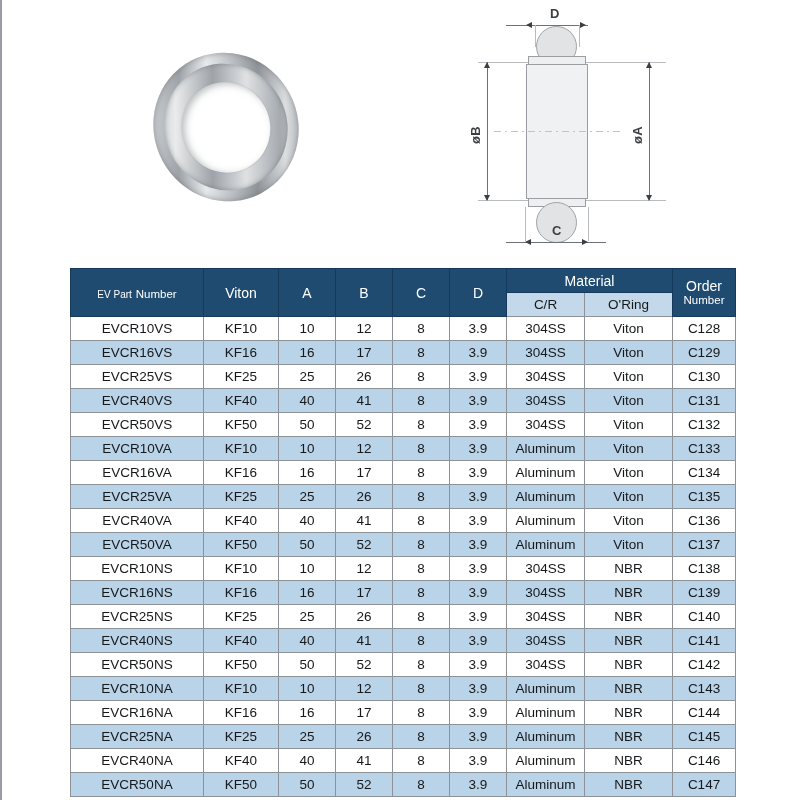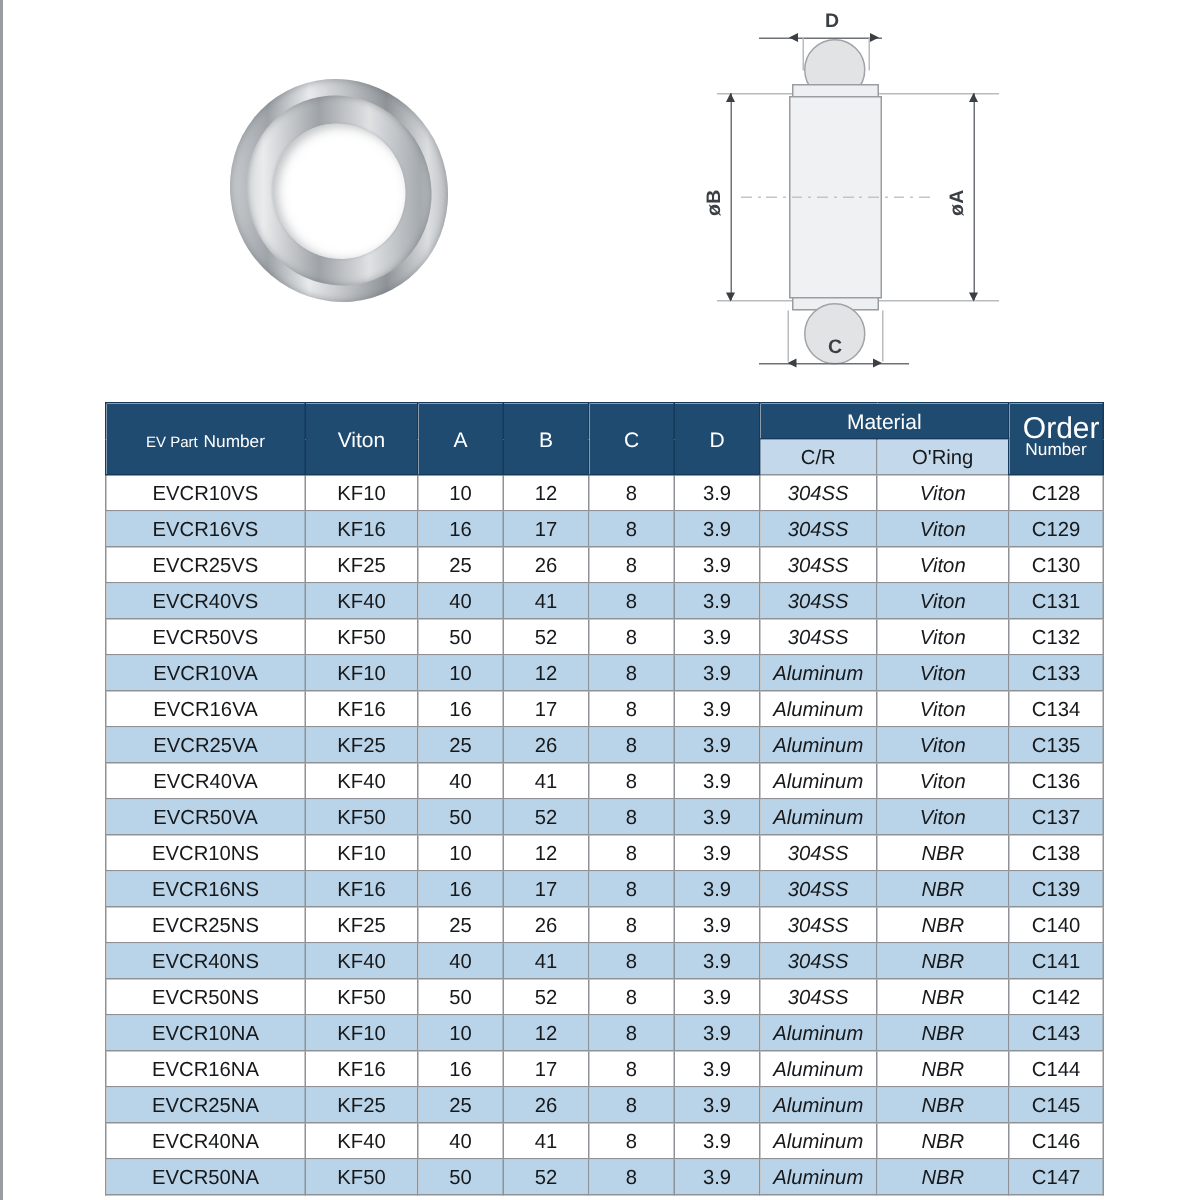--- a/index.html
+++ b/index.html
@@ -161,33 +161,33 @@
   }
   thead th.hdr {
     background: #1f4b70;
     color: #ffffff;
     font-weight: normal;
     font-size: 14px;
     border-color: #16385a;
   }
   th.hdr-part .big  { font-size: 10px; }
   th.hdr-part .small{ font-size: 11.5px; }
-  th.hdr-order .big  { font-size: 20px; display: block; line-height: 15px; text-align: right; }
+  th.hdr-order .big  { font-size: 14px; display: block; line-height: 15px; }
   th.hdr-order .small{ font-size: 11.5px; display: block; line-height: 13px; }
   th.subhdr {
     background: #c3d8ea;
     color: #16181a;
     font-weight: normal;
     font-size: 13.5px;
     border-color: #8e9296;
   }
   tbody tr.odd  td { background: #ffffff; }
   tbody tr.even td { background: #b9d3e8; }
   td.part { font-size: 14px; }
-  td.mat  { font-size: 13px; font-style: italic; }
+  td.mat  { font-size: 13px; }
 
   
   col.c-part  { width: 133px; }
   col.c-size  { width:  75px; }
   col.c-a     { width:  57px; }
   col.c-b     { width:  57px; }
   col.c-c     { width:  57px; }
   col.c-d     { width:  57px; }
   col.c-cr    { width:  78px; }
   col.c-oring { width:  88px; }

